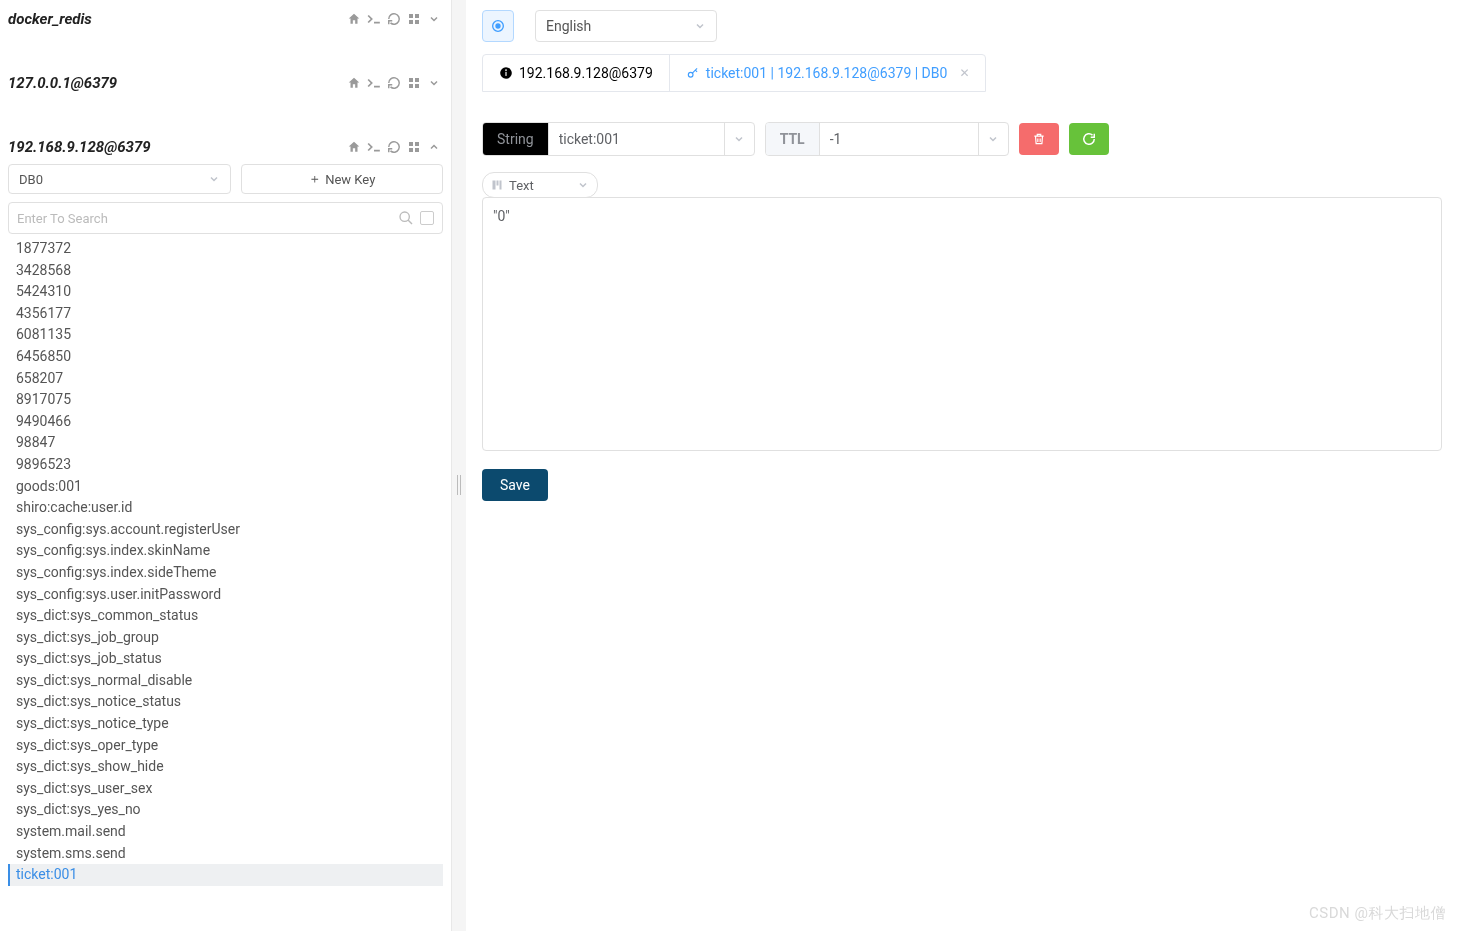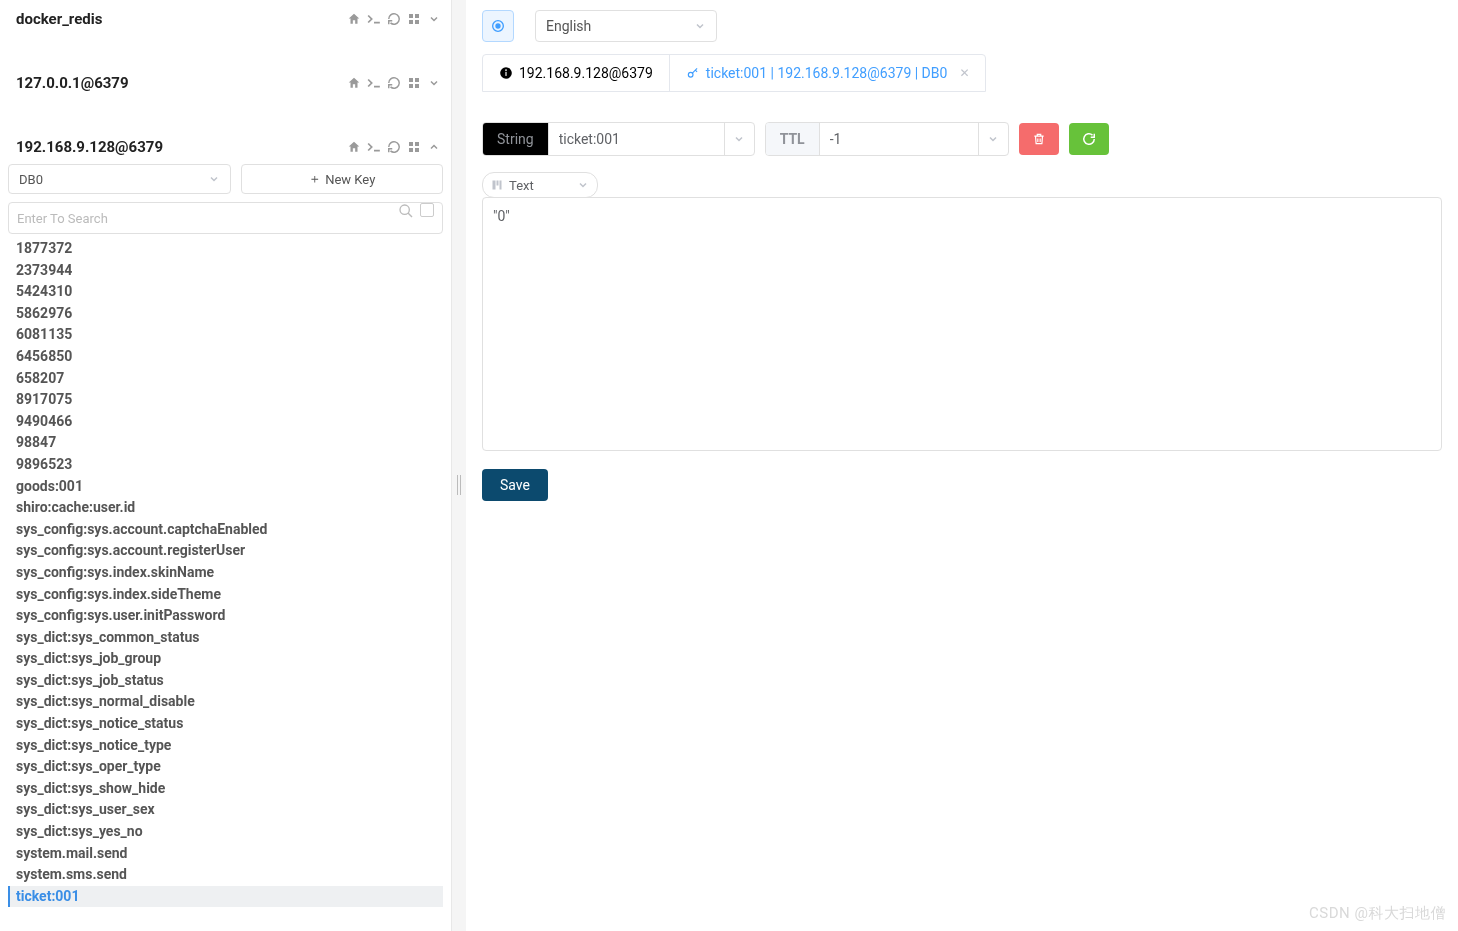--- a/index.html
+++ b/index.html
@@ -4,35 +4,35 @@
 <style>
 * { box-sizing: border-box; margin: 0; padding: 0; font-family: -apple-system, BlinkMacSystemFont, "Segoe UI", Roboto, sans-serif; }
 body { background: #f8f8f8; width: 1458px; height: 931px; overflow: hidden; position: relative; }
 .layout { display: flex; height: 100%; }
 .sidebar { width: 452px; background: #fff; border-right: 1px solid #e8e8e8; display: flex; flex-direction: column; overflow-y: auto; }
 .divider { width: 14px; background: #f5f5f5; position: relative; }
 .divider-handle { position: absolute; left: 50%; top: 475px; transform: translateX(-50%); width: 4px; height: 20px; }
 .divider-handle::before, .divider-handle::after { content: ""; position: absolute; width: 1px; height: 100%; background: #bbb; }
 .divider-handle::after { left: 3px; }
 .main { flex: 1; background: #fff; padding: 10px 16px; }
-.conn-header { padding: 10px 8px 8px 16px; display: flex; justify-content: space-between; align-items: center; }
+.conn-header { padding: 10px 8px 8px 8px; display: flex; justify-content: space-between; align-items: center; font-style: italic; }
 .conn-name { font-weight: 700; font-size: 15px; color: #222; }
 .conn-icons { display: flex; gap: 2px; color: #9a9a9a; align-items: center; }
 .conn-icons span { width: 18px; height: 18px; display: inline-flex; align-items: center; justify-content: center; cursor: pointer; }
 .conn-body { padding: 0 8px 10px 8px; }
 .row { display: flex; gap: 10px; margin-bottom: 8px; }
 .db-select { flex: 1; height: 30px; border: 1px solid #e0e0e0; border-radius: 4px; background: #fff; display: flex; align-items: center; padding: 0 10px; justify-content: space-between; font-size: 13px; color: #555; cursor: pointer; }
 .newkey-btn { flex: 1; height: 30px; border: 1px solid #e0e0e0; border-radius: 4px; background: #fff; display: flex; align-items: center; justify-content: center; font-size: 13px; color: #555; cursor: pointer; gap: 4px; }
-.search-box { height: 32px; border: 1px solid #e0e0e0; border-radius: 4px; display: flex; padding: 0 8px; gap: 6px; }
+.search-box { height: 32px; border: 1px solid #e0e0e0; border-radius: 4px; display: flex; align-items: center; padding: 0 8px; gap: 6px; }
 .search-box input { flex: 1; border: none; outline: none; font-size: 13px; color: #333; }
 .search-box input::placeholder { color: #bbb; }
 .search-icon { color: #bbb; }
 .checkbox-mini { width: 14px; height: 14px; border: 1px solid #ccc; border-radius: 2px; }
 .key-list { padding-top: 4px; }
-.key-item { padding: 1px 8px; font-size: 14px; color: #555; cursor: pointer; line-height: 19.6px; font-weight: bold; }
+.key-item { padding: 1px 8px; font-size: 14px; color: #555; cursor: pointer; line-height: 19.6px; }
 .key-item.selected { background: #eef0f2; color: #3a8ee6; border-left: 2px solid #3a8ee6; padding-left: 6px; }
 .top-bar { display: flex; gap: 21px; align-items: center; margin-bottom: 10px; }
 .target-btn { width: 32px; height: 32px; border: 1px solid #b3d8ff; border-radius: 4px; background: #ecf5ff; display: flex; align-items: center; justify-content: center; color: #409eff; cursor: pointer; }
 .lang-select { width: 182px; height: 32px; border: 1px solid #e0e0e0; border-radius: 4px; display: flex; align-items: center; padding: 0 10px; justify-content: space-between; font-size: 14px; color: #555; cursor: pointer; }
 .tabs { display: flex; border: 1px solid #e4e7ed; border-radius: 4px 4px 0 0; width: fit-content; margin-bottom: 16px; background: #fff; margin-top: 12px; }
 .tab { padding: 10px 16px; font-size: 14px; display: flex; align-items: center; gap: 6px; cursor: pointer; border-right: 1px solid #e4e7ed; }
 .tab:last-child { border-right: none; }
 .tab.active { color: #409eff; }
 .tab .close-x { font-size: 12px; margin-left: 6px; color: #c0c4cc; }
 .key-bar { display: flex; gap: 10px; align-items: center; margin-bottom: 16px; margin-top: 30px; }
@@ -178,33 +178,32 @@
         <span class="search-icon">
             <svg width="16" height="16" viewBox="0 0 24 24" fill="none" stroke="currentColor" stroke-width="2">
               <circle cx="10" cy="10" r="7"></circle>
               <path d="M21 21l-6-6"></path>
             </svg>
           </span>
         <span class="checkbox-mini"></span>
       </div>
       <div class="key-list" id="key-list">
           <div class="key-item">1877372</div>
-          <div class="key-item">2373944</div>
+          <div class="key-item">3428568</div>
           <div class="key-item">5424310</div>
-          <div class="key-item">5862976</div>
+          <div class="key-item">4356177</div>
           <div class="key-item">6081135</div>
           <div class="key-item">6456850</div>
           <div class="key-item">658207</div>
           <div class="key-item">8917075</div>
           <div class="key-item">9490466</div>
           <div class="key-item">98847</div>
           <div class="key-item">9896523</div>
           <div class="key-item">goods:001</div>
           <div class="key-item">shiro:cache:user.id</div>
-          <div class="key-item">sys_config:sys.account.captchaEnabled</div>
           <div class="key-item">sys_config:sys.account.registerUser</div>
           <div class="key-item">sys_config:sys.index.skinName</div>
           <div class="key-item">sys_config:sys.index.sideTheme</div>
           <div class="key-item">sys_config:sys.user.initPassword</div>
           <div class="key-item">sys_dict:sys_common_status</div>
           <div class="key-item">sys_dict:sys_job_group</div>
           <div class="key-item">sys_dict:sys_job_status</div>
           <div class="key-item">sys_dict:sys_normal_disable</div>
           <div class="key-item">sys_dict:sys_notice_status</div>
           <div class="key-item">sys_dict:sys_notice_type</div>

